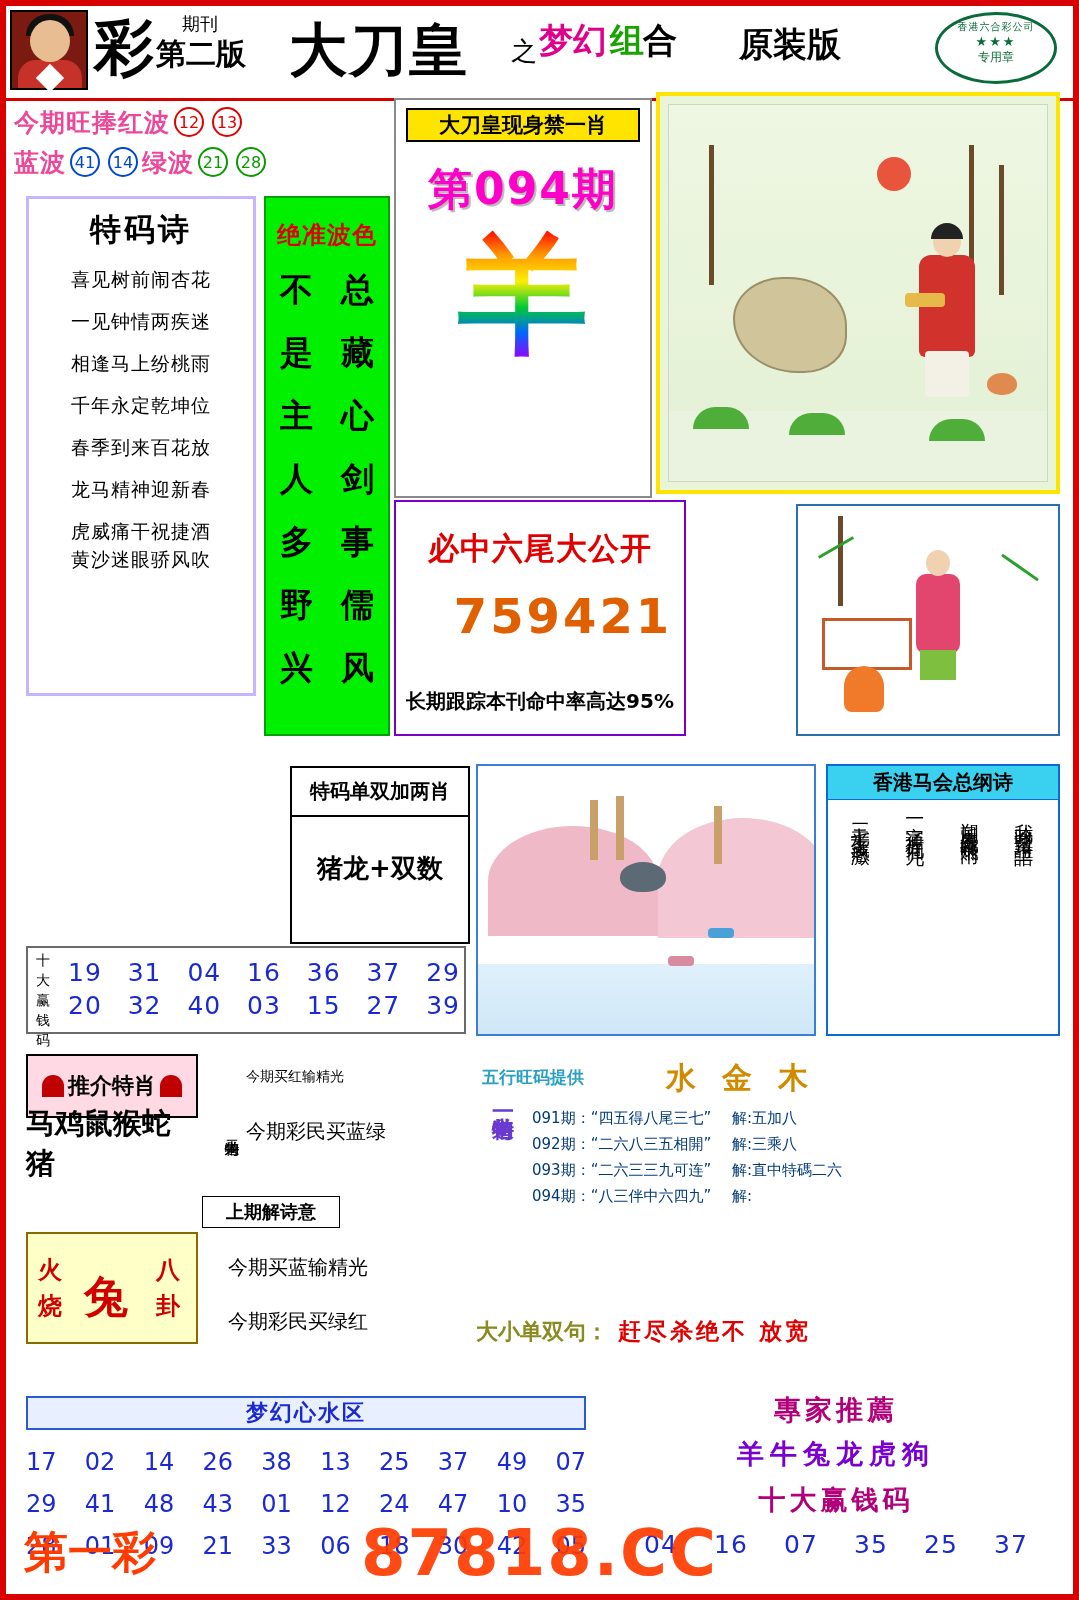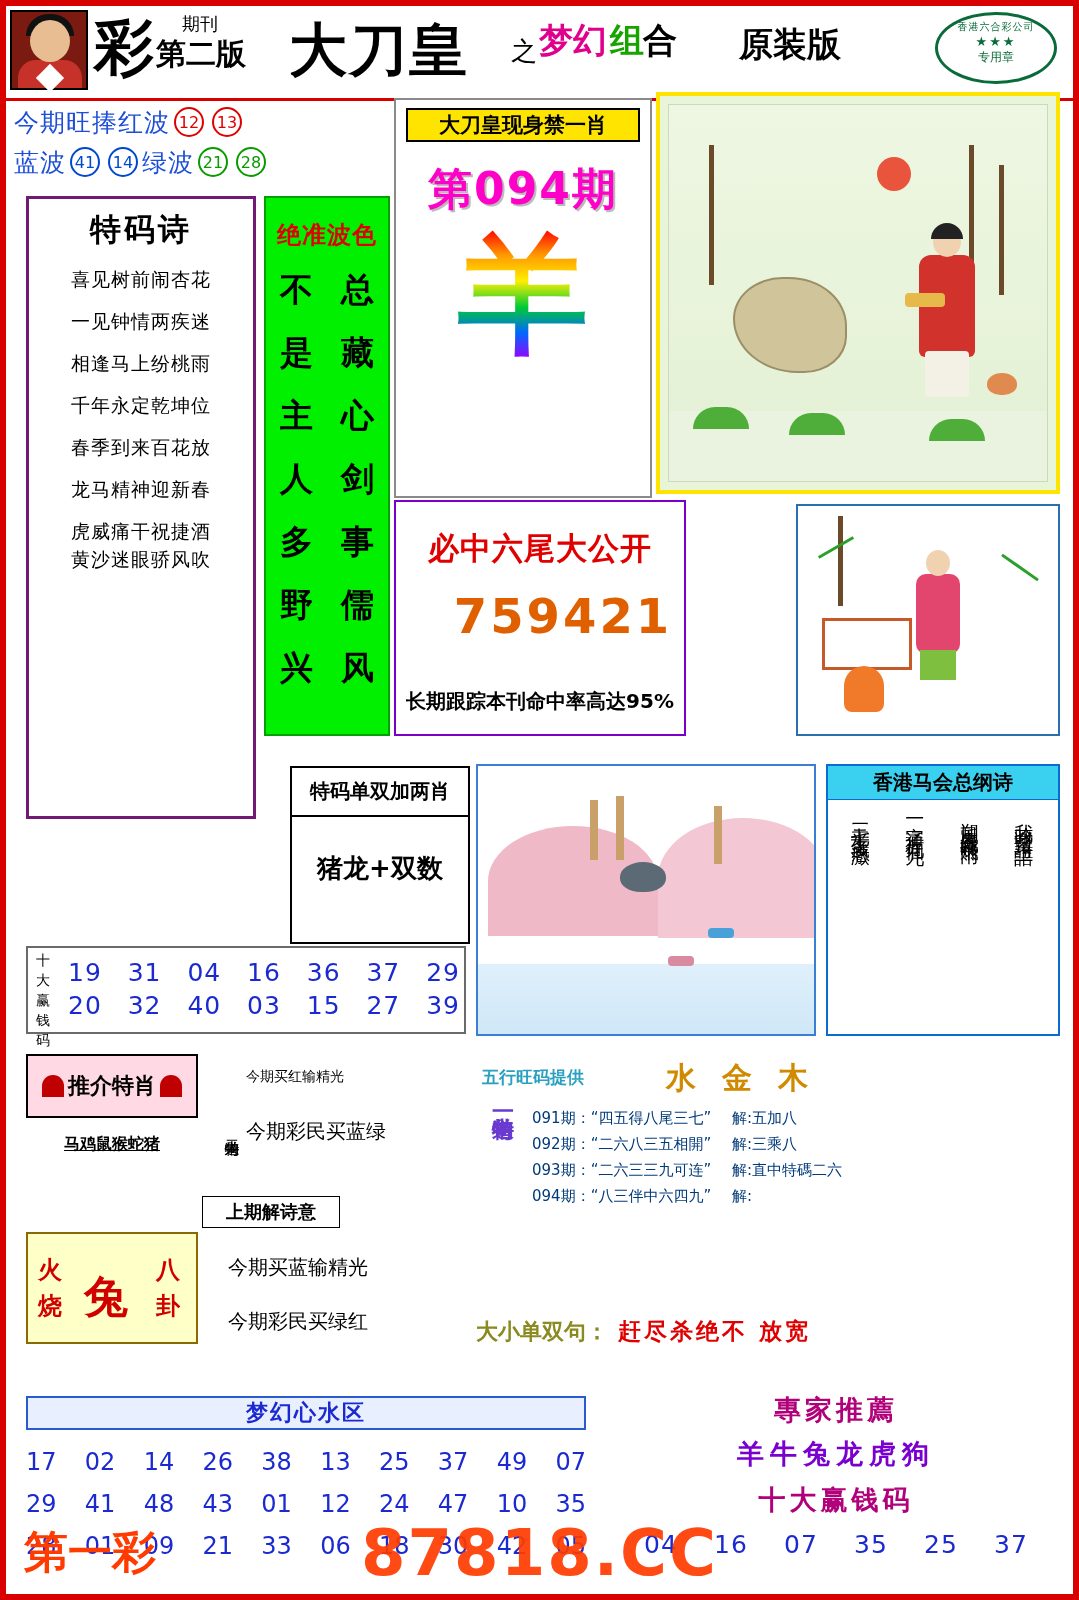--- a/index.html
+++ b/index.html
@@ -21,27 +21,27 @@
   .h-zu{position:absolute;left:604px;top:12px;font-size:34px;font-weight:bold;color:#18a400;}
   .h-he{position:absolute;left:637px;top:12px;font-size:34px;font-weight:bold;color:#000;}
   .h-yuan{position:absolute;left:733px;top:16px;font-size:34px;font-weight:bold;color:#000;}
   .stamp{position:absolute;right:16px;top:6px;width:122px;height:72px;border-radius:50%;border:3px solid #0a6b3a;color:#0a6b3a;font-size:10px;text-align:center;box-sizing:border-box;}
   .stamp .s1{margin-top:5px;font-size:10px;letter-spacing:1px;}
   .stamp .s2{font-size:13px;letter-spacing:2px;}
   .stamp .s3{font-size:12px;text-align:center;}
   
   .waverow{position:absolute;left:8px;top:96px;width:360px;height:84px;}
   .wline{display:flex;align-items:center;height:40px;}
-  .wlabel{font-size:25px;font-weight:normal;color:#1d4ed8;letter-spacing:1px;}
+  .wlabel{font-size:25px;font-weight:bold;color:#ec4899;letter-spacing:1px;}
   .ball{width:30px;height:30px;border-radius:50%;border:2px solid #000;display:inline-flex;align-items:center;justify-content:center;font-size:16px;margin:0 4px;box-sizing:border-box;background:#fff;}
   .ball.red{border-color:#e00000;color:#e00000;}
   .ball.blue{border-color:#0048d0;color:#0048d0;}
   .ball.green{border-color:#0a9a00;color:#0a9a00;}
   
-  .poembox{position:absolute;left:20px;top:190px;width:230px;height:623px;border:3px solid #701a75;background:#fff;box-sizing:border-box;text-align:center;}
+  .poembox{position:absolute;left:20px;top:190px;width:230px;height:500px;border:3px solid #c4b5fd;background:#fff;box-sizing:border-box;text-align:center;}
   .poembox h3{margin:10px 0 6px;font-size:31px;font-weight:bold;letter-spacing:3px;}
   .poembox .ln{font-size:19px;margin:16px 0;letter-spacing:1px;}
   .poembox .ln.tight{margin:2px 0;}
   
   .greenbox{position:absolute;left:258px;top:190px;width:126px;height:540px;background:#00f000;border:2px solid #00a000;box-sizing:border-box;}
   .greenbox .gt{text-align:center;font-size:24px;font-weight:bold;color:#e00000;padding-top:21px;letter-spacing:1px;}
   .gcols{display:flex;justify-content:space-around;padding-top:8px;}
   .gcol{display:flex;flex-direction:column;align-items:center;}
   .gcol span{font-size:33px;font-weight:bold;color:#000;margin:9px 0;}
   
@@ -104,21 +104,21 @@
   .sc-water{position:absolute;left:0;bottom:0;width:100%;height:70px;background:linear-gradient(180deg,#dff0fb,#cfe7f8);}
   .sc-post{position:absolute;width:8px;background:#caa06a;}
   .hkbox{position:absolute;left:820px;top:758px;width:234px;height:272px;border:2px solid #0a6bd0;background:#fff;box-sizing:border-box;}
   .hk-t{background:#3ad1f0;text-align:center;font-size:20px;font-weight:bold;color:#000;padding:3px 0;border-bottom:1px solid #0a6bd0;}
   .hk-cols{display:flex;flex-direction:row-reverse;justify-content:space-around;padding:8px 6px;}
   .hk-col{writing-mode:vertical-rl;font-size:19px;letter-spacing:4px;height:210px;}
   
   .tuijie{position:absolute;left:20px;top:1048px;width:172px;height:64px;border:2px solid #000;background:#ffd9e4;box-sizing:border-box;display:flex;align-items:center;justify-content:center;}
   .tuijie span{font-size:22px;font-weight:bold;}
   .umb{width:22px;height:22px;border-radius:22px 22px 0 0;background:#c00000;margin:0 4px;}
-  .tj-zodiacs{position:absolute;left:20px;top:1118px;width:172px;height:40px;display:flex;align-items:center;justify-content:center;font-size:16px;font-weight:bold;text-decoration:underline;}
+  .tj-zodiacs{position:absolute;left:20px;top:1118px;width:172px;height:40px;display:flex;align-items:center;justify-content:center;font-size:29px;font-weight:bold;}
   .huoshao{position:absolute;left:20px;top:1226px;width:172px;height:112px;border:2px solid #8a6a00;background:#ffffc8;box-sizing:border-box;position:absolute;}
   .hs-1{position:absolute;left:10px;top:20px;font-size:24px;font-weight:bold;color:#d00000;}
   .hs-2{position:absolute;left:10px;top:56px;font-size:24px;font-weight:bold;color:#d00000;}
   .hs-3{position:absolute;left:128px;top:20px;font-size:24px;font-weight:bold;color:#d00000;}
   .hs-4{position:absolute;left:128px;top:56px;font-size:24px;font-weight:bold;color:#d00000;}
   .hs-mid{position:absolute;left:56px;top:34px;font-size:44px;font-weight:bold;color:#d00000;}
   .daoren{position:absolute;left:198px;top:1048px;width:38px;height:150px;writing-mode:vertical-rl;font-size:15px;line-height:20px;text-align:center;}
   .buy1{position:absolute;left:240px;top:1062px;font-size:14px;text-align:center;}
   .buy2{position:absolute;left:240px;top:1112px;font-size:20px;}
   .lastparse{position:absolute;left:196px;top:1190px;width:136px;height:30px;border:1px solid #000;font-size:18px;font-weight:bold;display:flex;align-items:center;justify-content:center;background:#fff;}

